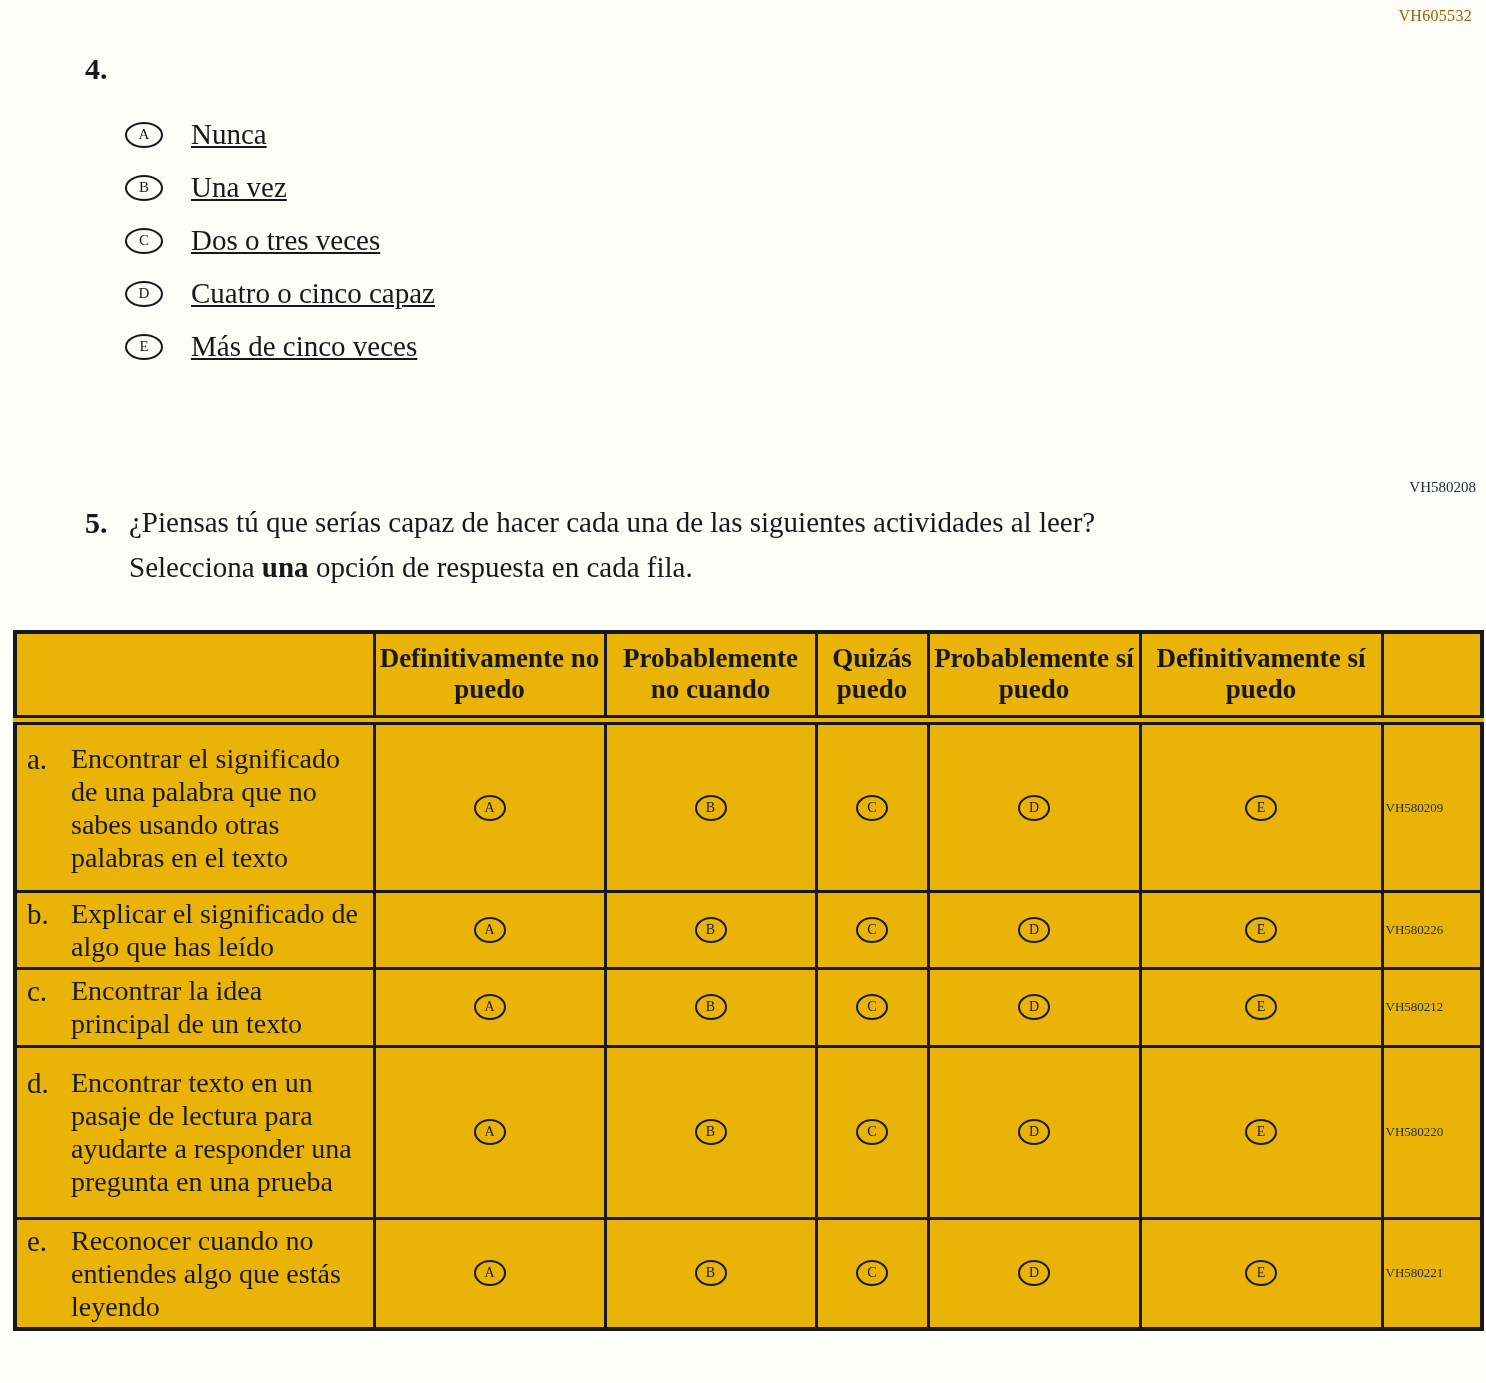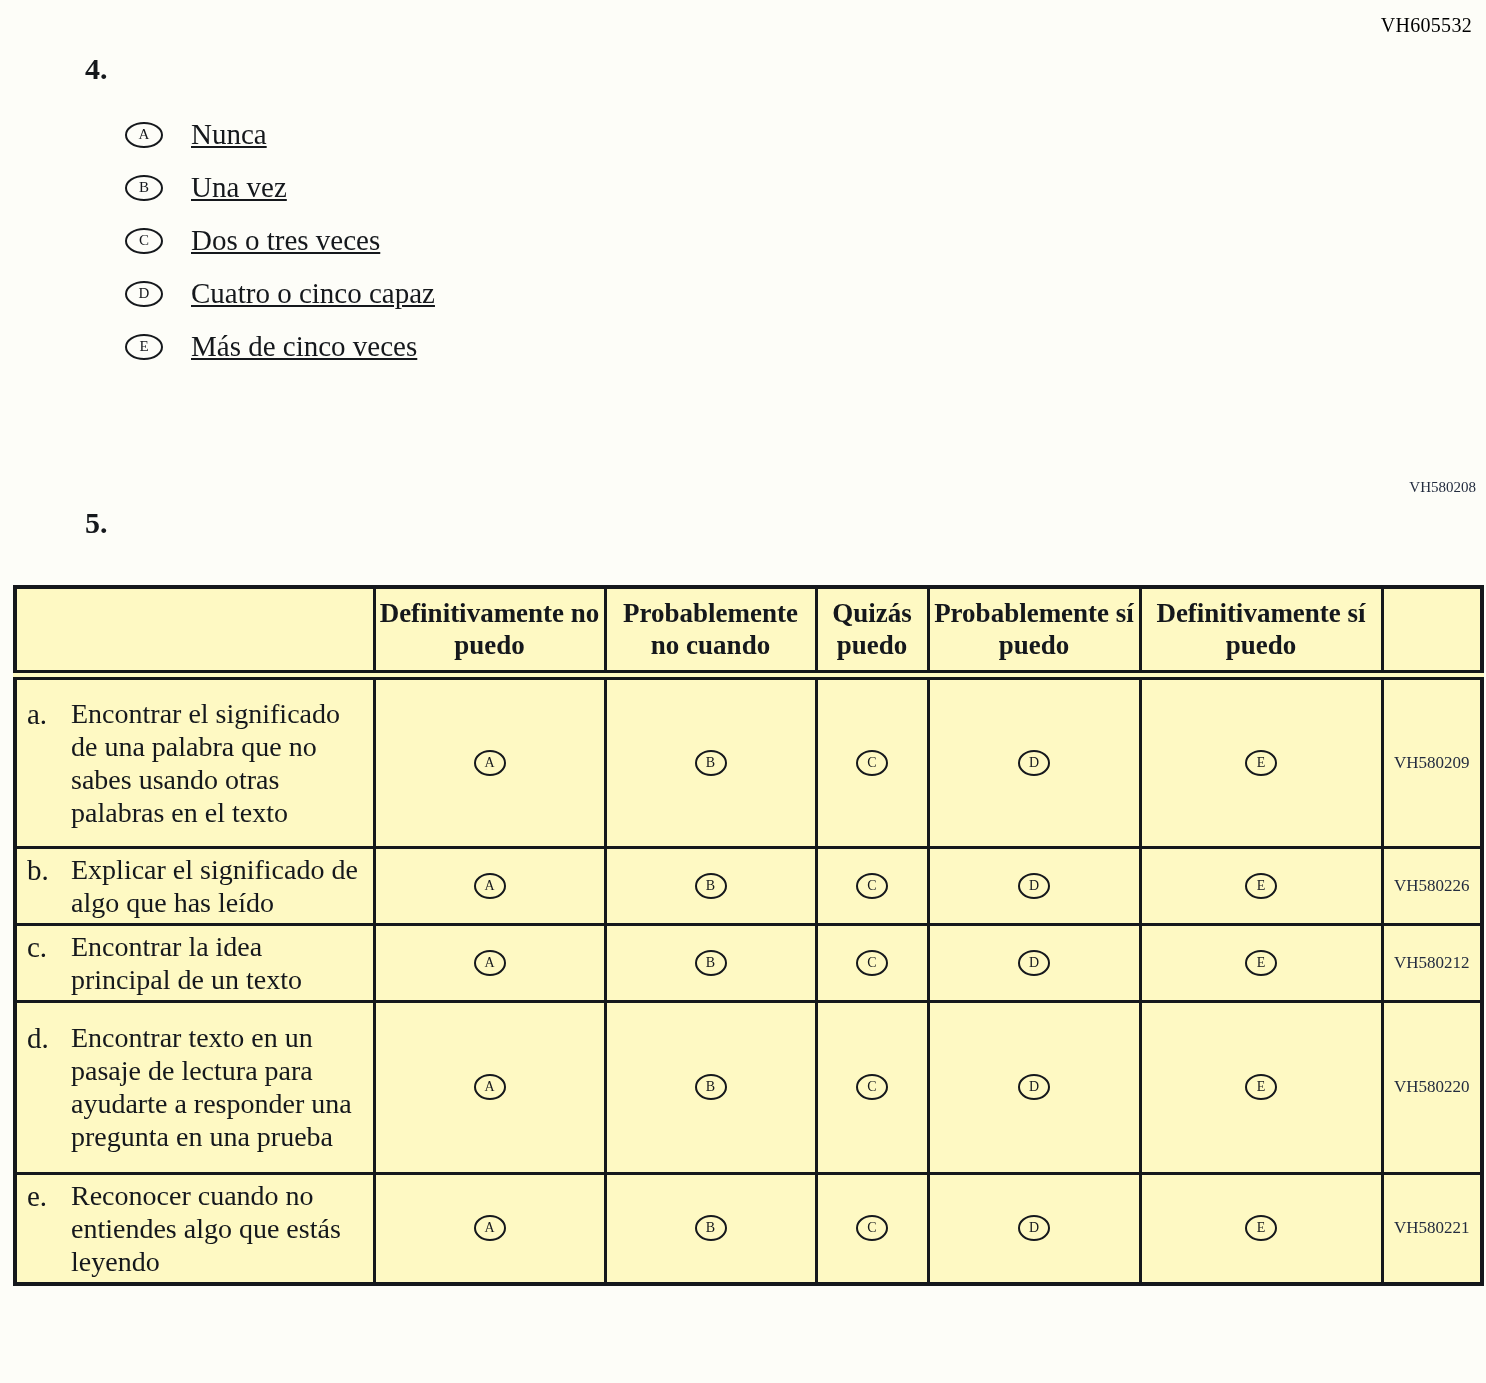--- a/index.html
+++ b/index.html
@@ -7,24 +7,24 @@
   body {
     height: 1383px;
     background: #fdfdf8;
     color: #15181c;
     font-family: "Liberation Serif", "DejaVu Serif", serif;
     position: relative;
     overflow: hidden;
   }
   .corner-code {
     position: absolute;
-    top: 14px;
+    top: 7px;
     right: 14px;
-    font-size: 20px;
-    color: #000000;
+    font-size: 16px;
+    color: #a16207;
     letter-spacing: 0.3px;
   }
   .question-block { margin-left: 85px; }
   #q4-block { padding-top: 46px; }
   .question-head { display: flex; align-items: flex-start; }
   .q-number {
     font-weight: bold;
     font-size: 30px;
     width: 44px;
     flex: 0 0 44px;
@@ -68,21 +68,21 @@
     margin-bottom: 4px;
   }
   .q5-code-row span { font-size: 15px; color: #232c3f; }
   .bold-inline { font-weight: bold; }
 
   table.matrix {
     border-collapse: collapse;
     margin: 40px 0 0 13px;
     width: 1467px;
     table-layout: fixed;
-    background: #fef9c3;
+    background: #eab308;
   }
   table.matrix th, table.matrix td {
     border: 3.5px solid #15181c;
     vertical-align: middle;
   }
   table.matrix thead th {
     border-bottom: 10px double #15181c;
     font-size: 27px;
     font-weight: bold;
     line-height: 1.18;
@@ -97,21 +97,21 @@
     font-size: 29px;
     line-height: 1.18;
   }
   .row-text {
     font-size: 28px;
     line-height: 1.18;
     max-width: 300px;
   }
   td.bubble-cell { text-align: center; }
   td.bubble-cell .bubble { width: 32px; height: 26px; font-size: 14px; border-width: 2.5px; }
-  td.code-cell { text-align: center; font-size: 17px; color: #232c3f; padding: 0 2px; }
+  td.code-cell { text-align: left; font-size: 13px; color: #232c3f; padding: 0 2px; }
 </style>
 </head>
 <body>
 
 <div class="corner-code">VH605532</div>
 
 <div class="question-block" id="q4-block">
   <div class="question-head">
     <span class="q-number">4.</span>
   </div>
@@ -139,20 +139,21 @@
   </ul>
 </div>
 
 <div id="q5-section">
   <div class="q5-code-row">
     <span>VH580208</span>
   </div>
   <div class="question-block">
     <div class="question-head">
       <span class="q-number">5.</span>
+      <p class="q-text" id="q5-text"><span>¿Piensas tú que serías capaz de hacer cada una de las siguientes actividades al leer? Selecciona </span><span class="bold-inline">una</span><span> opción de respuesta en cada fila.</span></p>
     </div>
   </div>
 
   <table class="matrix">
     <colgroup>
       <col style="width:359px">
       <col style="width:231px">
       <col style="width:211px">
       <col style="width:112px">
       <col style="width:212px">

